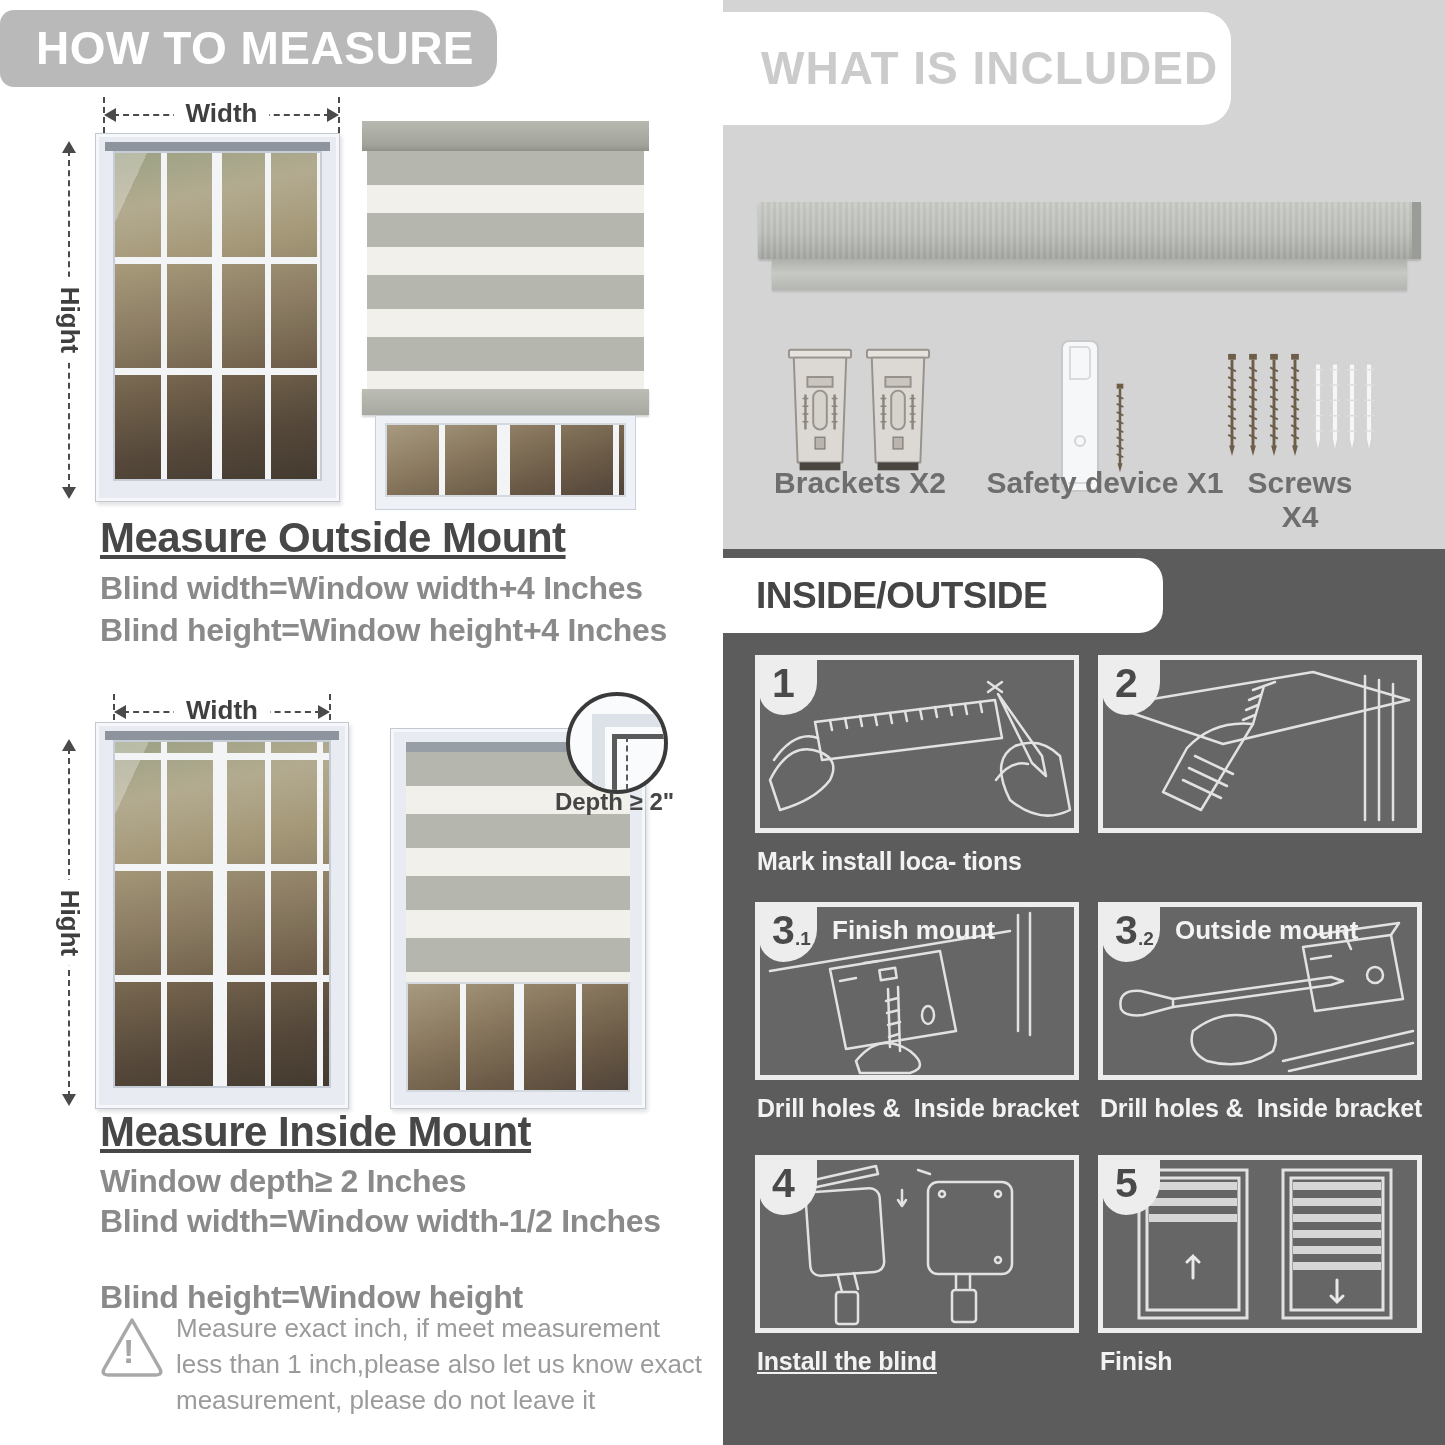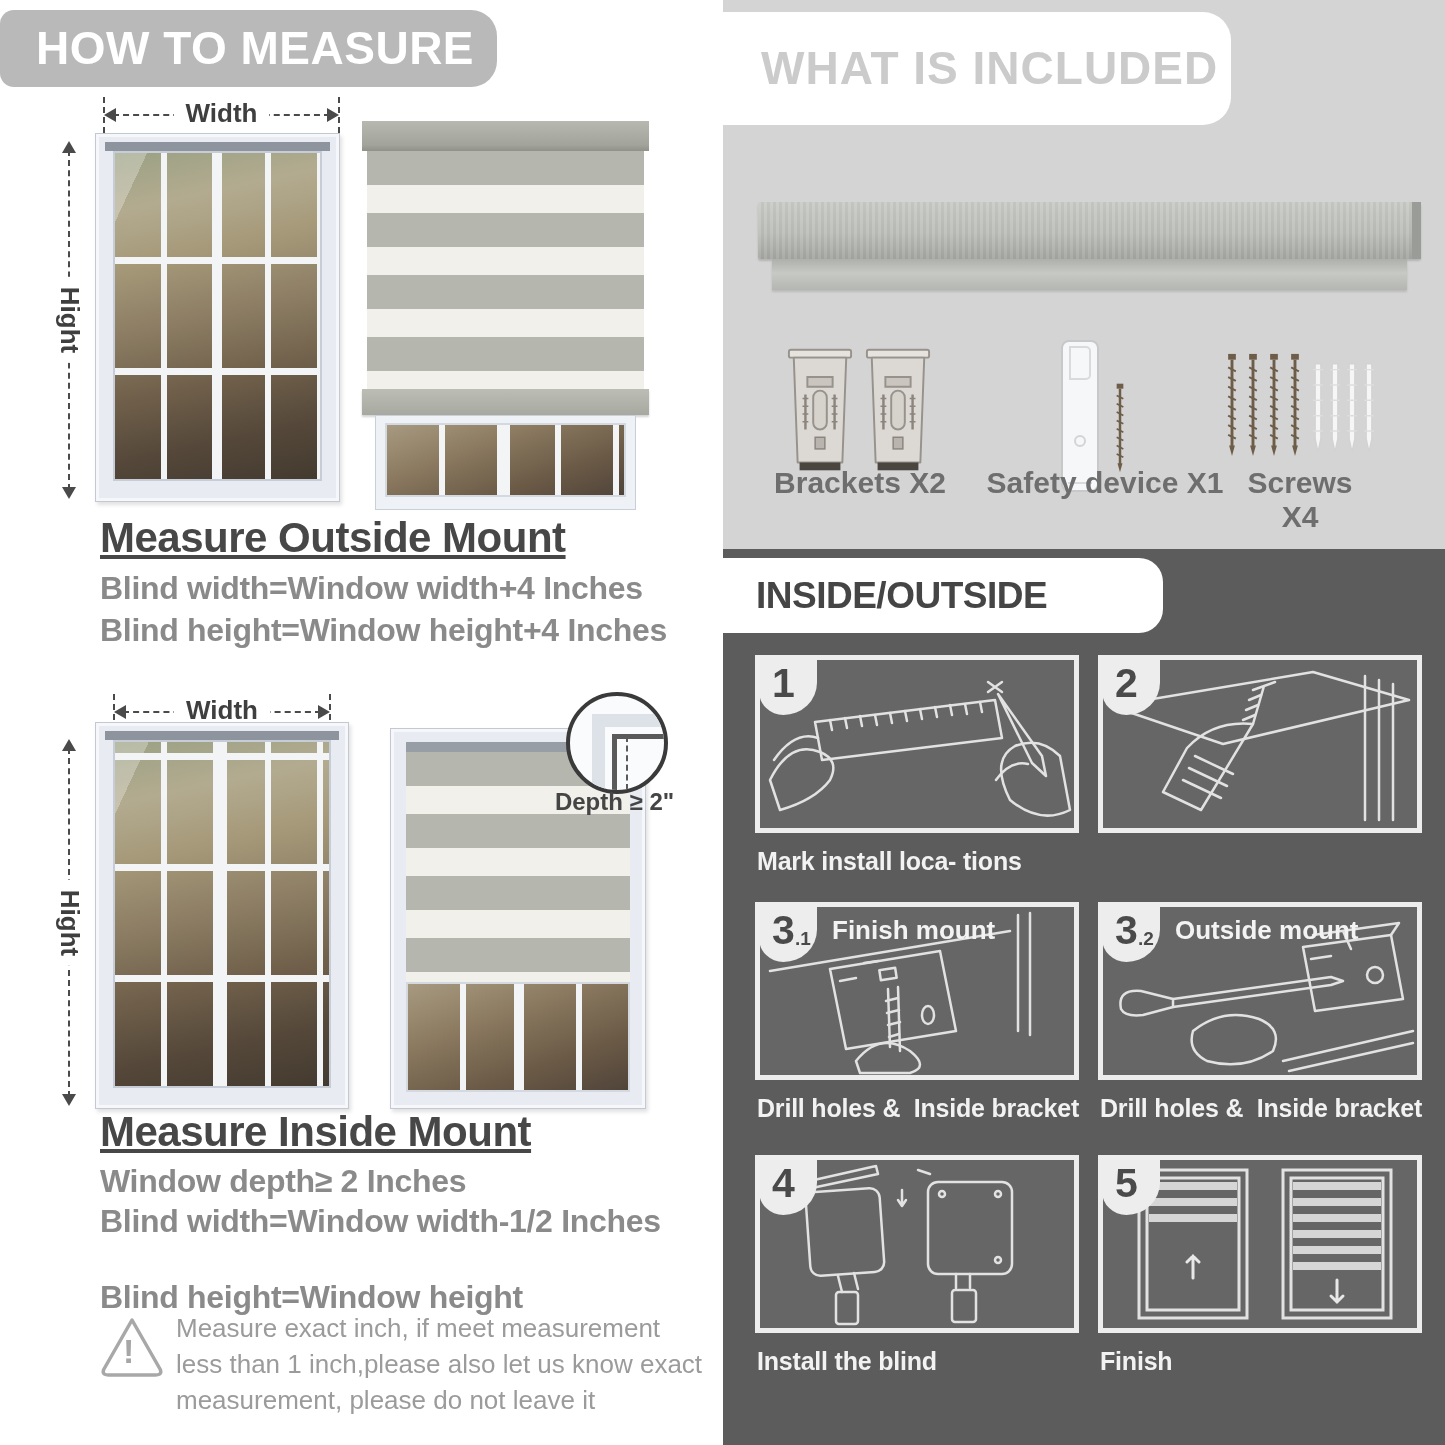--- a/index.html
+++ b/index.html
@@ -391,21 +391,21 @@
         <path d="M196 114 v14 M210 114 v14"></path>
         <rect x="192" y="130" width="24" height="32" rx="3"></rect>
         <path d="M158 10 l12 4"></path>
       </g>
     </svg>
     <div class="badge">
       <span class="n">4</span>
       <span class="sub"></span>
     </div>
   </div>
-  <div class="abs caption" style="left:757px;top:1347px;">Install the blind</div>
+  <div class="abs caption" style="left:757px;top:1347px;text-decoration:underline;">Install the blind</div>
 
   <div class="abs step" style="left:1098px;top:1155px;">
     <svg viewBox="0 0 314 168">
       <g fill="none" stroke="#e2e2e2" stroke-width="3">
         <rect x="36" y="10" width="108" height="148"></rect>
         <rect x="44" y="18" width="92" height="132"></rect>
         <rect x="180" y="10" width="108" height="148"></rect>
         <rect x="188" y="18" width="92" height="132"></rect>
       </g>
       <g fill="#d6d6d6" stroke="none">

